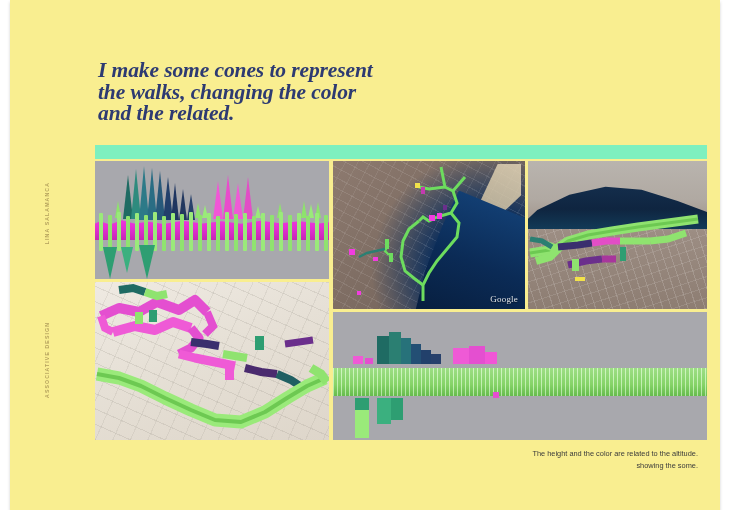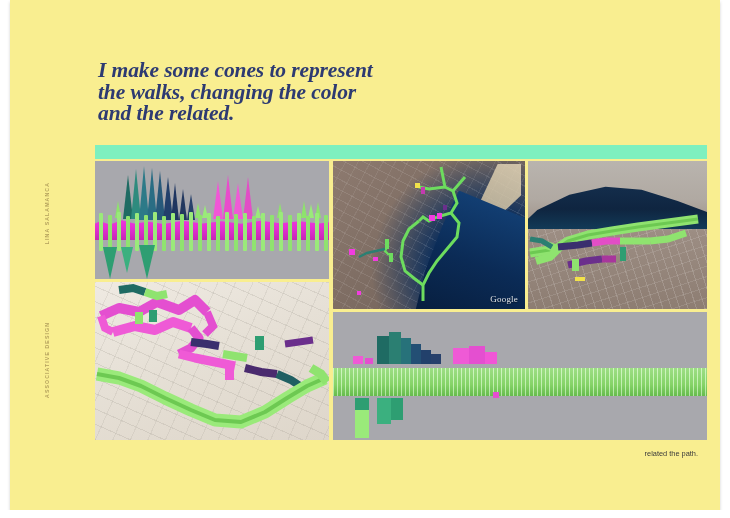--- a/index.html
+++ b/index.html
@@ -354,18 +354,19 @@
         <rect x="22" y="86" width="14" height="12" fill="#2e9e72"></rect>
         <rect x="44" y="86" width="14" height="26" fill="#3bb07f"></rect>
         <rect x="58" y="86" width="12" height="22" fill="#2e9e72"></rect>
         <rect x="160" y="80" width="6" height="6" fill="#e44fd0"></rect>
       </svg>
     </div>
 
   </div>
 
   <div class="caption">
-    <div>related the path.</div>
+    <div>The height and the color are related to the altitude.</div>
+    <div>showing the some.</div>
   </div>
 
 </div>
 
 <div class="page-shadow-strip"></div>
 
 </body></html>

